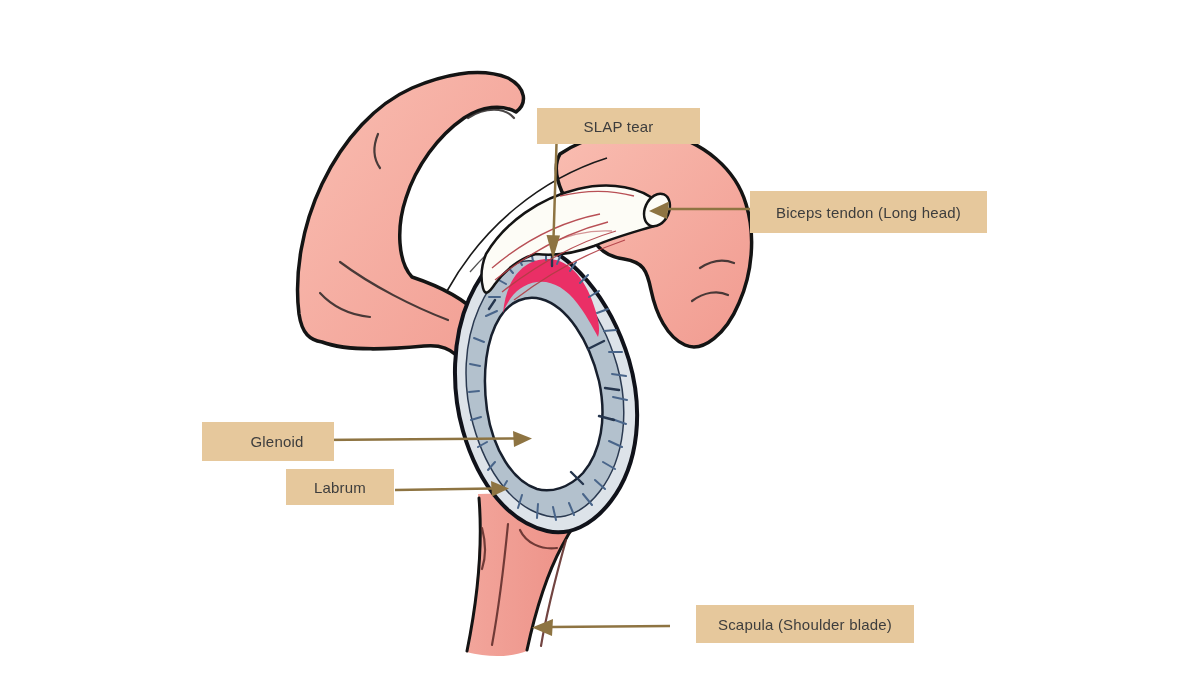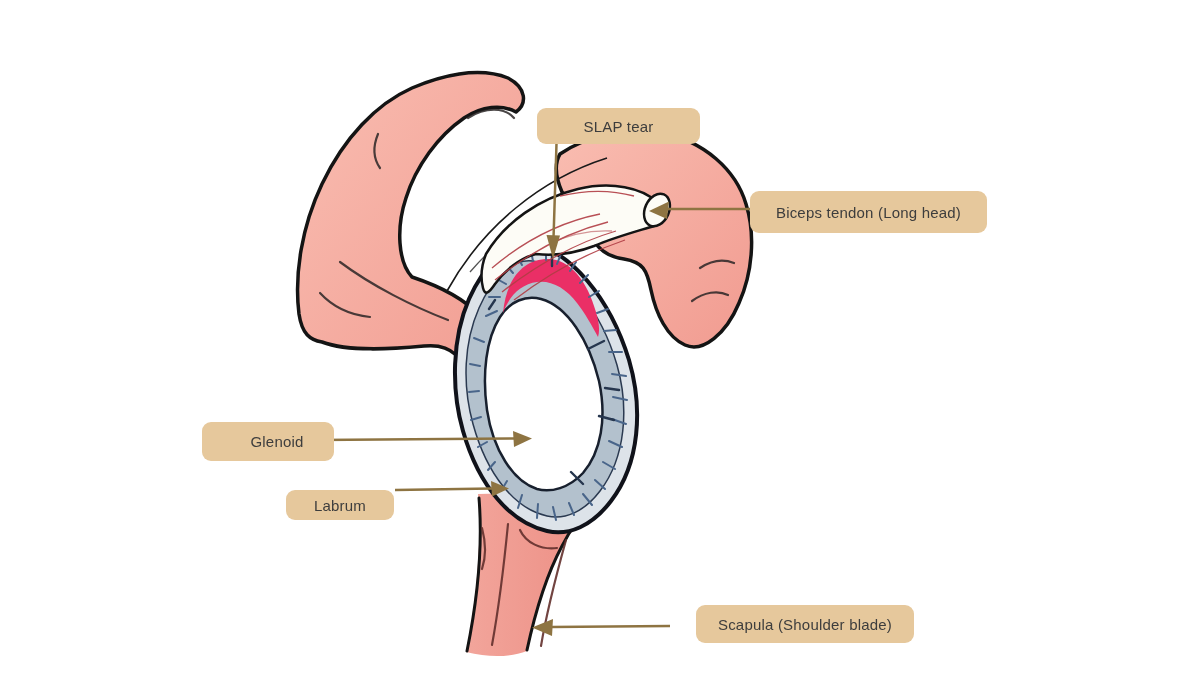--- a/index.html
+++ b/index.html
@@ -4,26 +4,26 @@
 <style>
   html,body{margin:0;padding:0;background:#ffffff;}
   #stage{
     position:relative;width:1189px;height:700px;background:#ffffff;
     overflow:hidden;font-family:"Liberation Sans",sans-serif;
   }
   #art{position:absolute;left:0;top:0;width:1189px;height:700px;}
   .lbl{
     position:absolute;display:flex;align-items:center;justify-content:center;
     background:#e6c89c;color:#3d3d3d;font-size:15px;line-height:1;
-    border-radius:9px;text-align:center;letter-spacing:.2px;
+    border-radius:0;text-align:center;letter-spacing:.2px;
   }
   .lbl-slap{left:537px;top:108px;width:163px;height:36px;}
   .lbl-biceps{left:750px;top:191px;width:237px;height:42px;}
   .lbl-glenoid{left:202px;top:422px;width:114px;height:39px;padding-left:18px;}
-  .lbl-labrum{left:286px;top:469px;width:108px;height:30px;margin-top:21px;}
+  .lbl-labrum{left:286px;top:469px;width:108px;height:36px;}
   .lbl-scapula{left:696px;top:605px;width:218px;height:38px;}
 </style>
 </head>
 <body>
 
 <div id="stage">
 
   <svg id="art" viewBox="0 0 1189 700">
     <defs>
       <linearGradient id="boneGrad" x1="0" y1="0" x2="1" y2="1">

